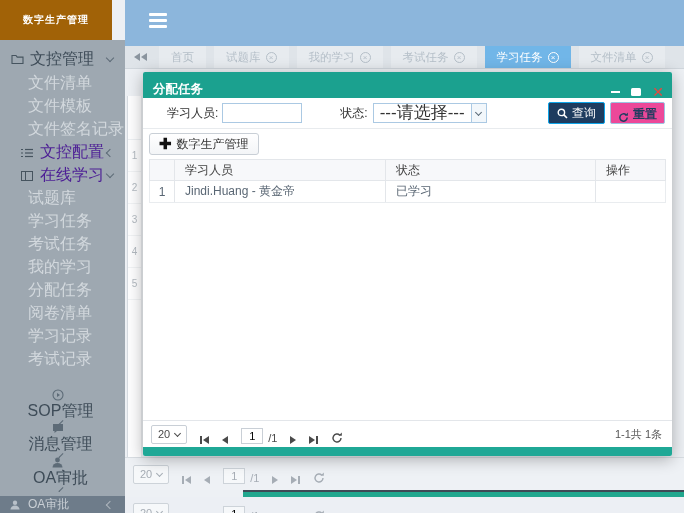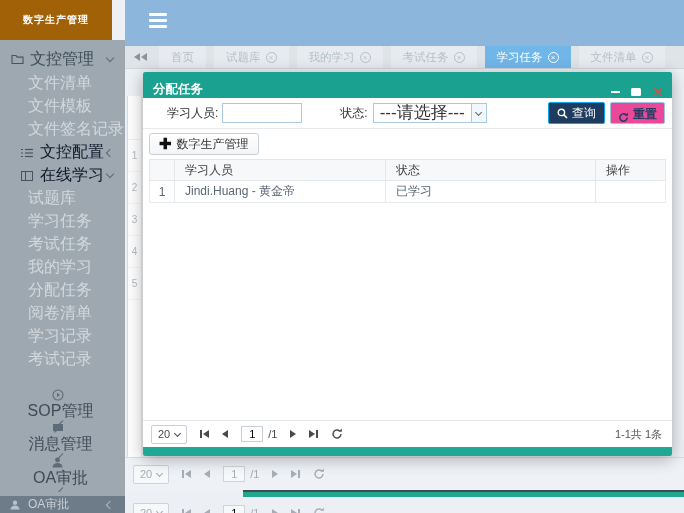--- a/index.html
+++ b/index.html
@@ -11,21 +11,21 @@
   .logo { position:absolute; left:0; top:0; width:112px; height:40px; background:#a16207;
           display:flex; align-items:center; justify-content:center; color:#fff; font-size:10px; font-weight:bold; letter-spacing:1px;}
   .topbar { position:absolute; left:125px; top:0; right:0; height:40px; background:#8CB6DC; display:flex; align-items:center; }
   .hamburger { margin-left:24px; display:flex; flex-direction:column; gap:3px; cursor:pointer; }
   .hamburger span { width:18px; height:3px; background:#fff; border-radius:1px; }
 
   
   .sidebar { position:absolute; left:0; top:40px; width:125px; height:456px; background:#9EA8B1; font-size:16px; }
   .sb-row { display:flex; align-items:center; cursor:pointer; }
   .sb-parent   { height:26px; padding:0 12px 0 10px; color:#3E4C58; margin-top:6px; }
-  .sb-subparent{ height:23px; padding:0 12px 0 20px; color:#0f172a; }
+  .sb-subparent{ height:23px; padding:0 12px 0 20px; color:#4c1d95; }
   .sb-group    { height:30px; padding:0 12px 0 8px;  color:#3E4C58;flex-direction:column; }
   .sb-child    { height:23px; padding-left:28px; color:#D2D8DD; }
   .sb-ico { display:inline-flex; width:14px; justify-content:center; margin-right:6px; color:#46545F; }
   .sb-group .sb-ico { color:#5D6B77; }
   .sb-label { flex:1; white-space:nowrap; }
   .gap-group { margin-top:18px; }
   .chev { width:6px; height:6px; border-right:1.5px solid #5D6B77; border-bottom:1.5px solid #5D6B77; display:inline-block; }
   .chev-down { transform:rotate(45deg); margin-top:-3px; }
   .chev-left { transform:rotate(135deg); }
 
@@ -48,21 +48,21 @@
                font-size:8px; line-height:9px; text-align:center; display:inline-block; }
 
   
   .bg-sliver { position:absolute; left:2px; top:56px; width:15px; height:361px; background:#FDFDFE;
                border-left:1px solid #D5DAE0; border-right:1px solid #E8EBEE; }
   .bg-sliver .num { height:32px; border-bottom:1px solid #F0F2F4; color:#B3BAC1; font-size:10px;
                     display:flex; align-items:center; justify-content:center; }
   .bg-sliver .head-space { height:44px; border-bottom:1px solid #ECEFF2; }
 
   
-  .pager { display:flex; align-items:center; gap:13px; font-size:11px; }
+  .pager { display:flex; align-items:flex-end; gap:13px; font-size:11px; }
   .pgsize { display:inline-flex; align-items:center; gap:5px; border:1px solid #C9CFD6; border-radius:2px;
             background:#fff; padding:1px 6px; height:19px; cursor:pointer; }
   .pgsize .chev { width:5px; height:5px; border-color:currentColor; transform:rotate(45deg); margin-top:-2px; }
   .tri-l { width:0; height:0; border-top:4px solid transparent; border-bottom:4px solid transparent; border-right:6px solid currentColor; display:inline-block; }
   .tri-r { width:0; height:0; border-top:4px solid transparent; border-bottom:4px solid transparent; border-left:6px solid currentColor; display:inline-block; }
   .pg-bar { width:2px; height:8px; background:currentColor; display:inline-block; }
   .pg-btn { display:inline-flex; align-items:center; gap:1px; cursor:pointer; }
   .pg-input { width:22px; height:16px; border:1px solid #C9CFD6; font-size:11px; text-align:center; background:#fff; }
   .pg-slash { margin-left:-8px; }
   .refresh-svg { width:12px; height:12px; cursor:pointer; }

